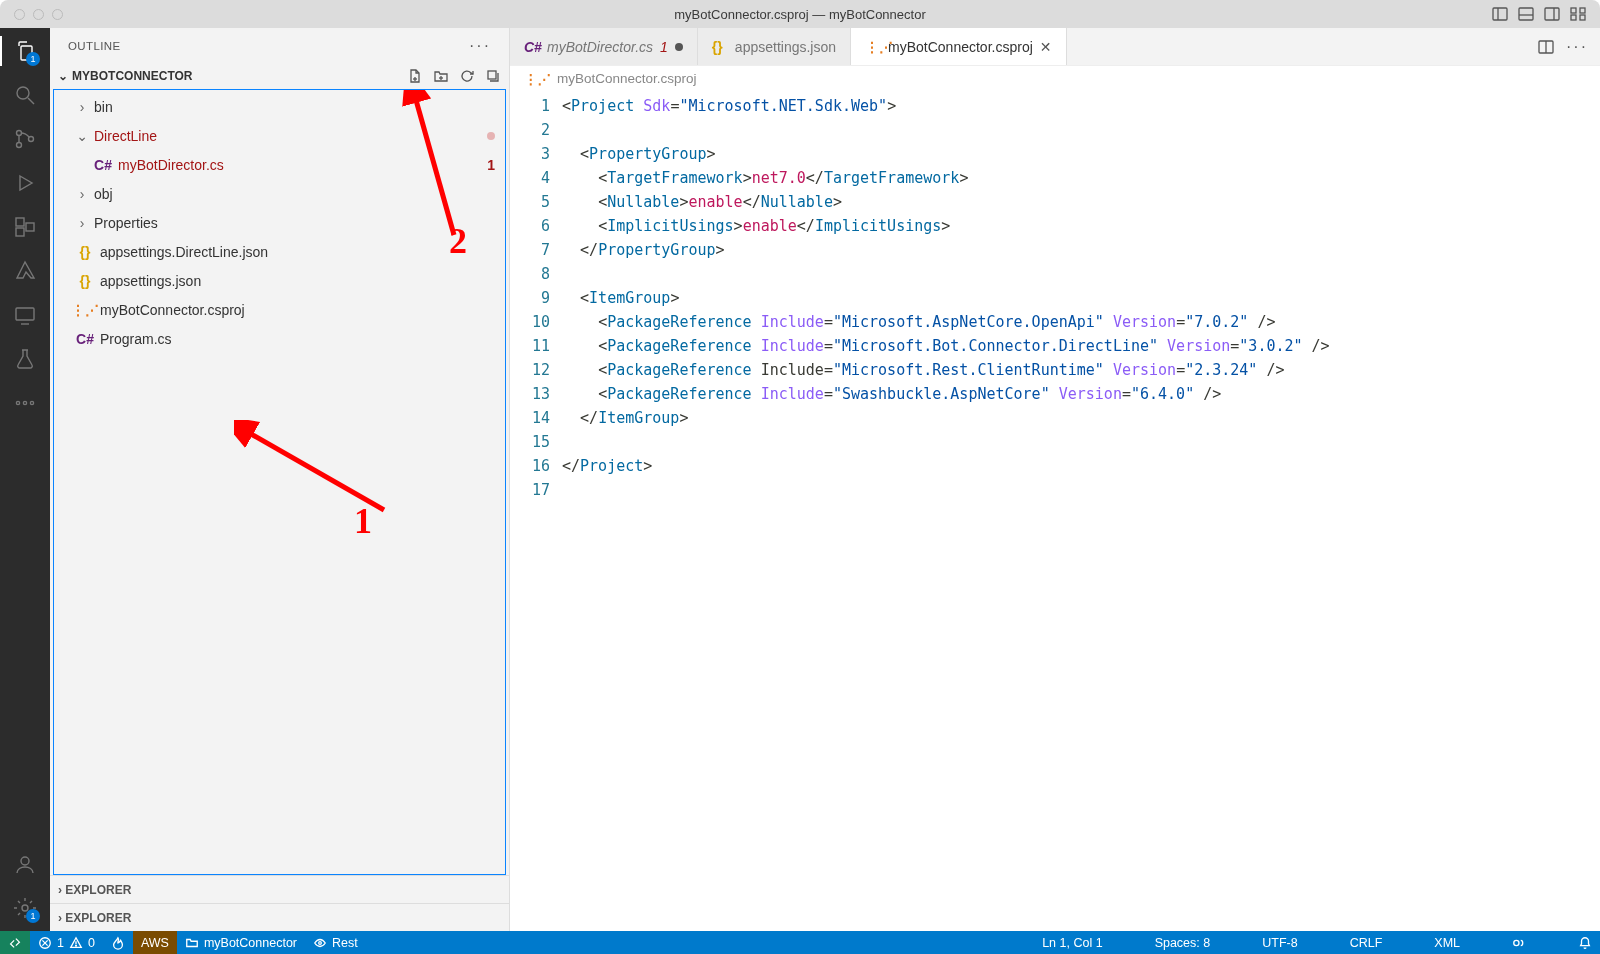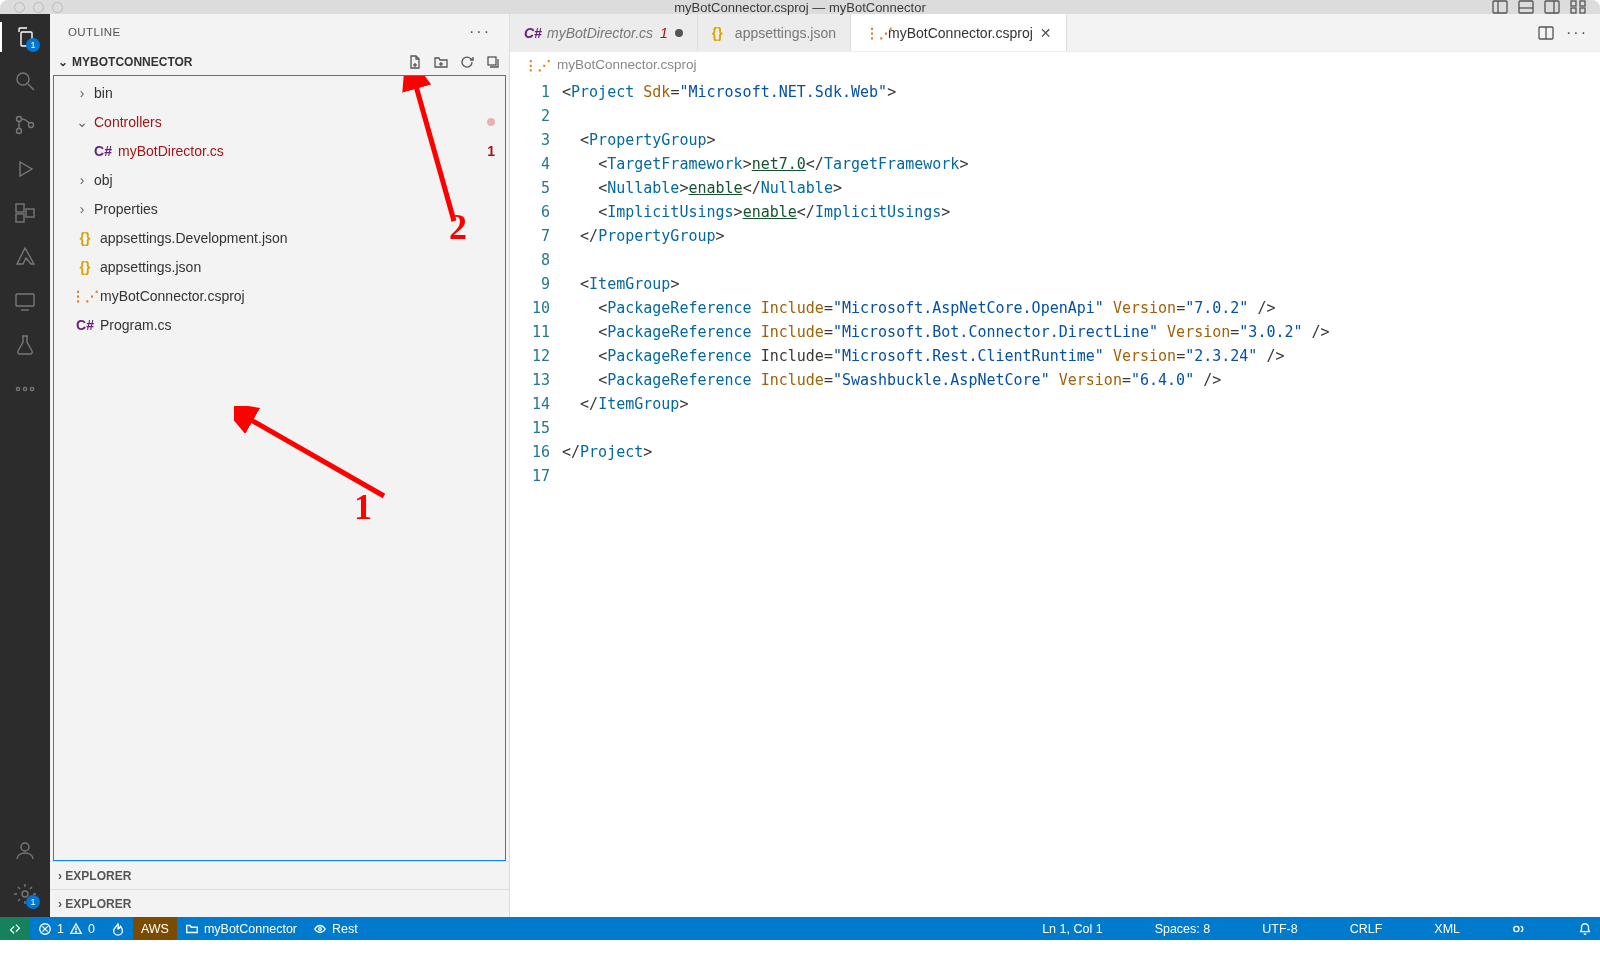--- a/index.html
+++ b/index.html
@@ -1,18 +1,18 @@
 <!DOCTYPE html>
 <html><head>
 <meta charset="utf-8">
 <style>
   * { box-sizing: border-box; margin: 0; padding: 0; }
   html, body { height: 100%; width: 100%; font-family: -apple-system, "Segoe UI", sans-serif; font-size: 13px; color: #333; overflow: hidden; background: #fff; }
   
-  .titlebar { height: 14px; background: #dcdcdc; display: flex; align-items: center; padding: 0 14px; justify-content: space-between; border-top-left-radius: 8px; border-top-right-radius: 8px; }
+  .titlebar { height: 28px; background: #dcdcdc; display: flex; align-items: center; padding: 0 14px; justify-content: space-between; border-top-left-radius: 8px; border-top-right-radius: 8px; }
   .traffic { display: flex; gap: 8px; }
   .traffic span { width: 11px; height: 11px; border-radius: 50%; border: 1px solid #bbb; display: inline-block; }
   .title-center { position: absolute; left: 50%; transform: translateX(-50%); font-size: 13px; color: #3a3a3a; }
   .title-right { display: flex; gap: 10px; }
   .title-right svg { width: 16px; height: 16px; fill: none; stroke: #555; stroke-width: 1.3; }
   
   .main { display: flex; height: calc(100% - 28px - 23px); }
   .activitybar { width: 50px; background: #2c2c2c; display: flex; flex-direction: column; align-items: center; padding-top: 10px; gap: 18px; position: relative; color: #777; }
   .activitybar .icon { width: 26px; height: 26px; display: flex; align-items: center; justify-content: center; position: relative; }
   .activitybar .icon.active { color: #fff; }
@@ -52,23 +52,23 @@
   .tab .close { color:#555; font-weight:400; }
   .tab .moddot { width:8px; height:8px; border-radius:50%; background:#555; }
   .tabs-actions { margin-left:auto; display:flex; align-items:center; gap:12px; padding-right:12px; color:#555; }
   .tabs-actions svg { width:16px; height:16px; stroke:#555; fill:none; stroke-width:1.3; }
   .breadcrumb { height: 25px; display:flex; align-items:center; padding:0 14px; color:#888; font-size:13.5px; gap:6px; }
   .code { flex:1; display:flex; font-family: Menlo, Consolas, monospace; font-size:15px; line-height:24px; overflow:auto; }
   .gutter { width:52px; text-align:right; padding-right:12px; color:#237893; user-select:none; padding-top:3px; }
   .codelines { padding-top:3px; white-space:pre; }
   .tok-tag { color:#0369a1; }
   .tok-punct { color:#393a34; }
-  .tok-attr2 { color:#a16207; }
+  .tok-attr2 { color:#8b5cf6; }
   .tok-str { color:#0451a5; }
-  .tok-txt { color:#14532d;text-decoration:underline; }
+  .tok-txt { color:#be185d; }
   
   .statusbar { height:23px; background:#007acc; color:#fff; display:flex; align-items:center; font-size:12.5px; padding:0 0; }
   .statusbar .seg { padding: 0 8px; display:flex; align-items:center; gap:5px; height:100%; }
   .statusbar .remote { background:#16825d; }
   .statusbar .aws { background:#7a4b00; }
   .statusbar .right { margin-left:auto; display:flex;gap:36px; }
   .statusbar svg { width:14px; height:14px; stroke:#fff; fill:none; stroke-width:1.5; }
   
   .ic-cs { color:#68217a; font-weight:bold; }
   .ic-json { color:#d9a400; font-weight:bold; }
@@ -213,21 +213,21 @@
           </svg>
       </span>
     </div>
     <div class="tree">
       <div class="tree-row d1">
           <span class="twisty">›</span>
           <span>bin</span>
         </div>
       <div class="tree-row d1 red">
           <span class="twisty">⌄</span>
-          <span>Controllers</span>
+          <span>DirectLine</span>
           <span class="suffix">
             <span class="dot"></span>
           </span>
         </div>
       <div class="tree-row d2 red">
           <span class="ficon ic-cs">C#</span>
           <span>myBotDirector.cs</span>
           <span class="suffix">
             <span class="errcount">1</span>
           </span>
@@ -235,21 +235,21 @@
       <div class="tree-row d1">
           <span class="twisty">›</span>
           <span>obj</span>
         </div>
       <div class="tree-row d1">
           <span class="twisty">›</span>
           <span>Properties</span>
         </div>
       <div class="tree-row d1">
           <span class="ficon ic-json">{}</span>
-          <span>appsettings.Development.json</span>
+          <span>appsettings.DirectLine.json</span>
         </div>
       <div class="tree-row d1">
           <span class="ficon ic-json">{}</span>
           <span>appsettings.json</span>
         </div>
       <div class="tree-row d1">
           <span class="ficon ic-rss">⋮⋰</span>
           <span>myBotConnector.csproj</span>
         </div>
       <div class="tree-row d1">

